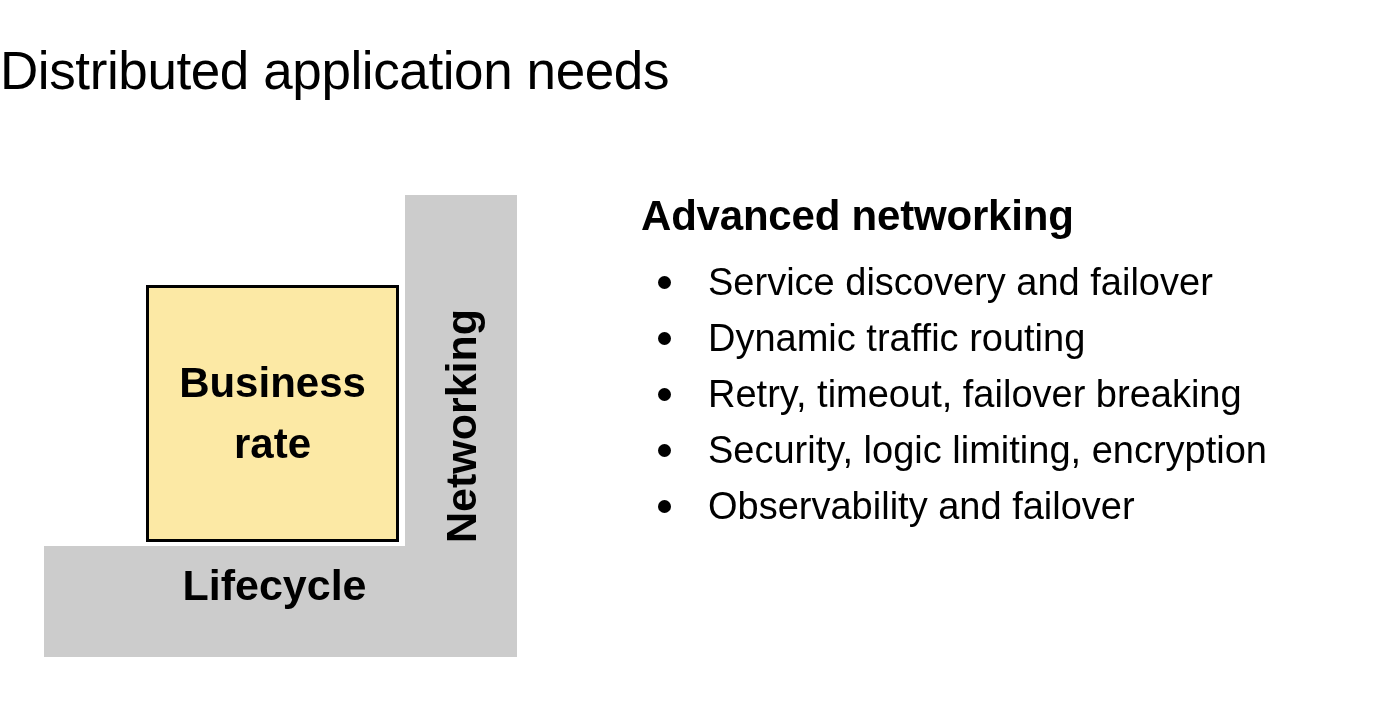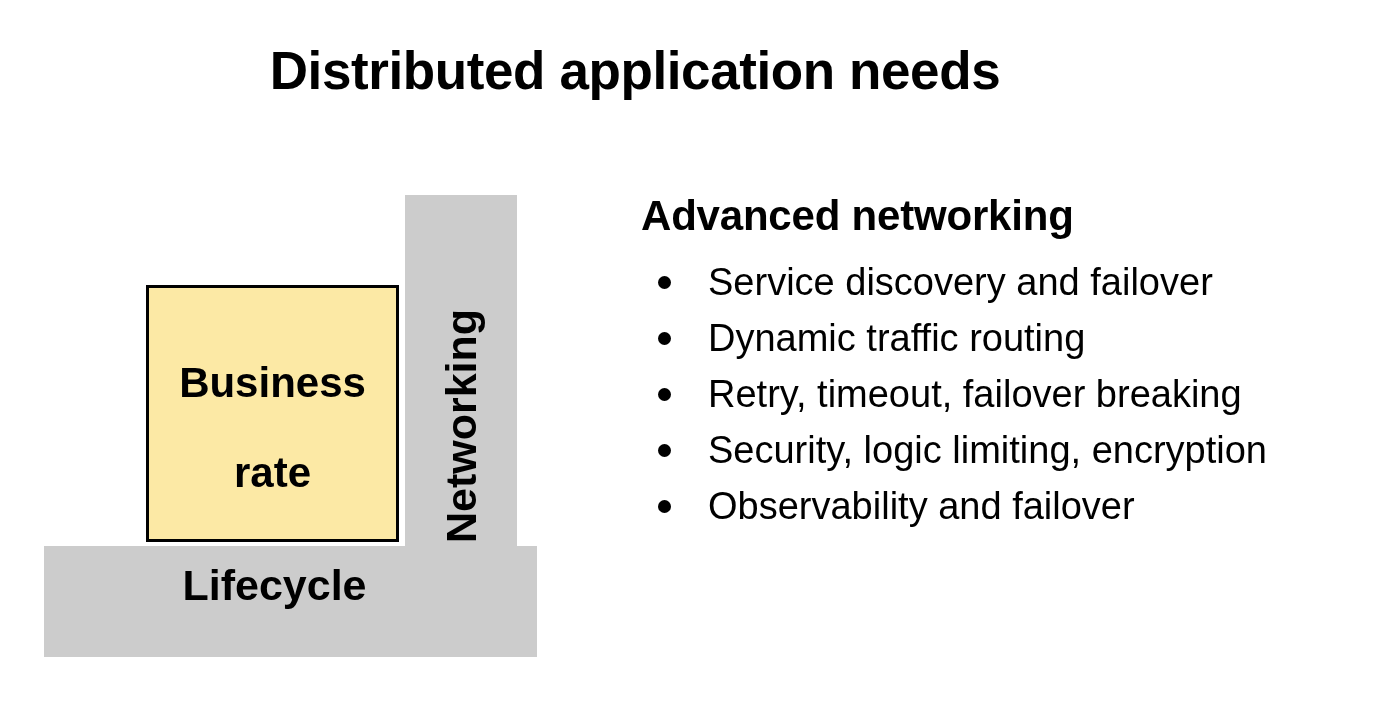--- a/index.html
+++ b/index.html
@@ -23,23 +23,23 @@
     height: 724px;
     background: #ffffff;
   }
 
   
   .slide-title {
     position: absolute;
     left: 0;
     top: 42px;
     width: 1270px;
-    text-align: center;
+    text-align: left;
     font-size: 53px;
-    font-weight: 700;
+    font-weight: 400;
     letter-spacing: -0.4px;
     line-height: 1.1;
     white-space: nowrap;
   }
 
   
   .diagram {
     position: absolute;
     left: 44px;
     top: 195px;
@@ -69,21 +69,20 @@
   }
 
   
   .bar-lifecycle {
     position: absolute;
     left: 0px;     
     top: 351px;    
     width: 473px;  
     height: 111px; 
     background: #cccccc;
-    padding-left: 20px;
   }
   .bar-lifecycle .hlabel {
     position: absolute;
     left: 0;
     top: 18px;
     width: 461px;  
     text-align: center;
     font-size: 43px;
     font-weight: 700;
     line-height: 1;
@@ -104,21 +103,20 @@
     flex-direction: column;
     align-items: center;
     justify-content: center;
   }
   .box-business .bl-line {
     font-size: 42px;
     font-weight: 700;
     line-height: 1.45;
     text-align: center;
     white-space: nowrap;
-    margin-top: 29px;
   }
 
   
   .right-col {
     position: absolute;
     left: 641px;
     top: 192px;
     width: 700px;
   }
   .section-heading {

